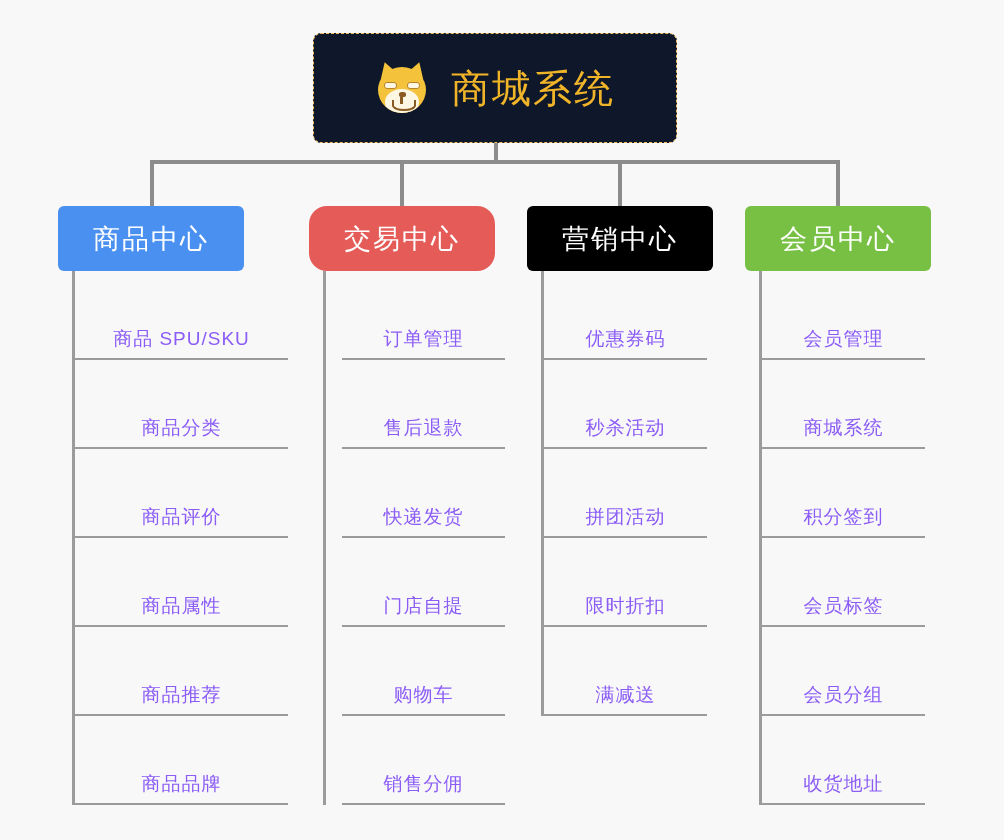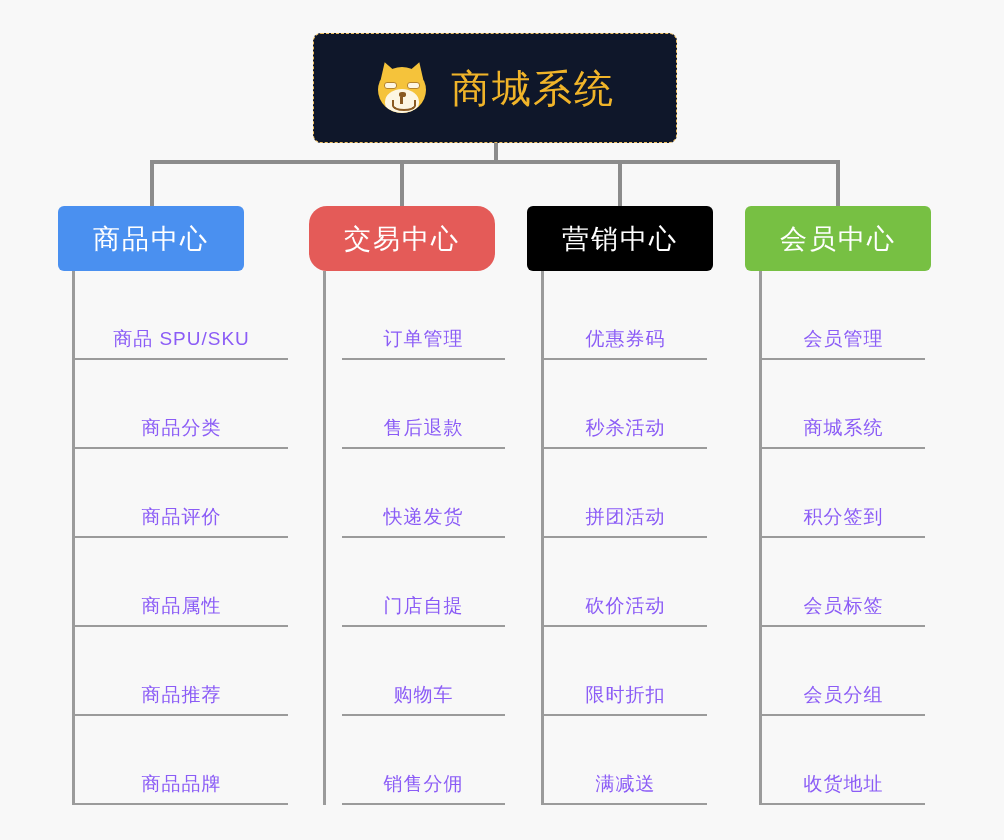--- a/index.html
+++ b/index.html
@@ -270,23 +270,20 @@
       <div class="leaf">
           <span class="leaf-label">优惠券码</span>
         </div>
       <div class="leaf">
           <span class="leaf-label">秒杀活动</span>
         </div>
       <div class="leaf">
           <span class="leaf-label">拼团活动</span>
         </div>
       <div class="leaf">
-          <span class="leaf-label">砍价活动</span>
-        </div>
-      <div class="leaf">
           <span class="leaf-label">限时折扣</span>
         </div>
       <div class="leaf">
           <span class="leaf-label">满减送</span>
         </div>
     </div>
   </div>
 
   <div class="column" id="col-3">
     <div class="cat-box" style="background: rgb(119, 192, 67);">会员中心</div>

